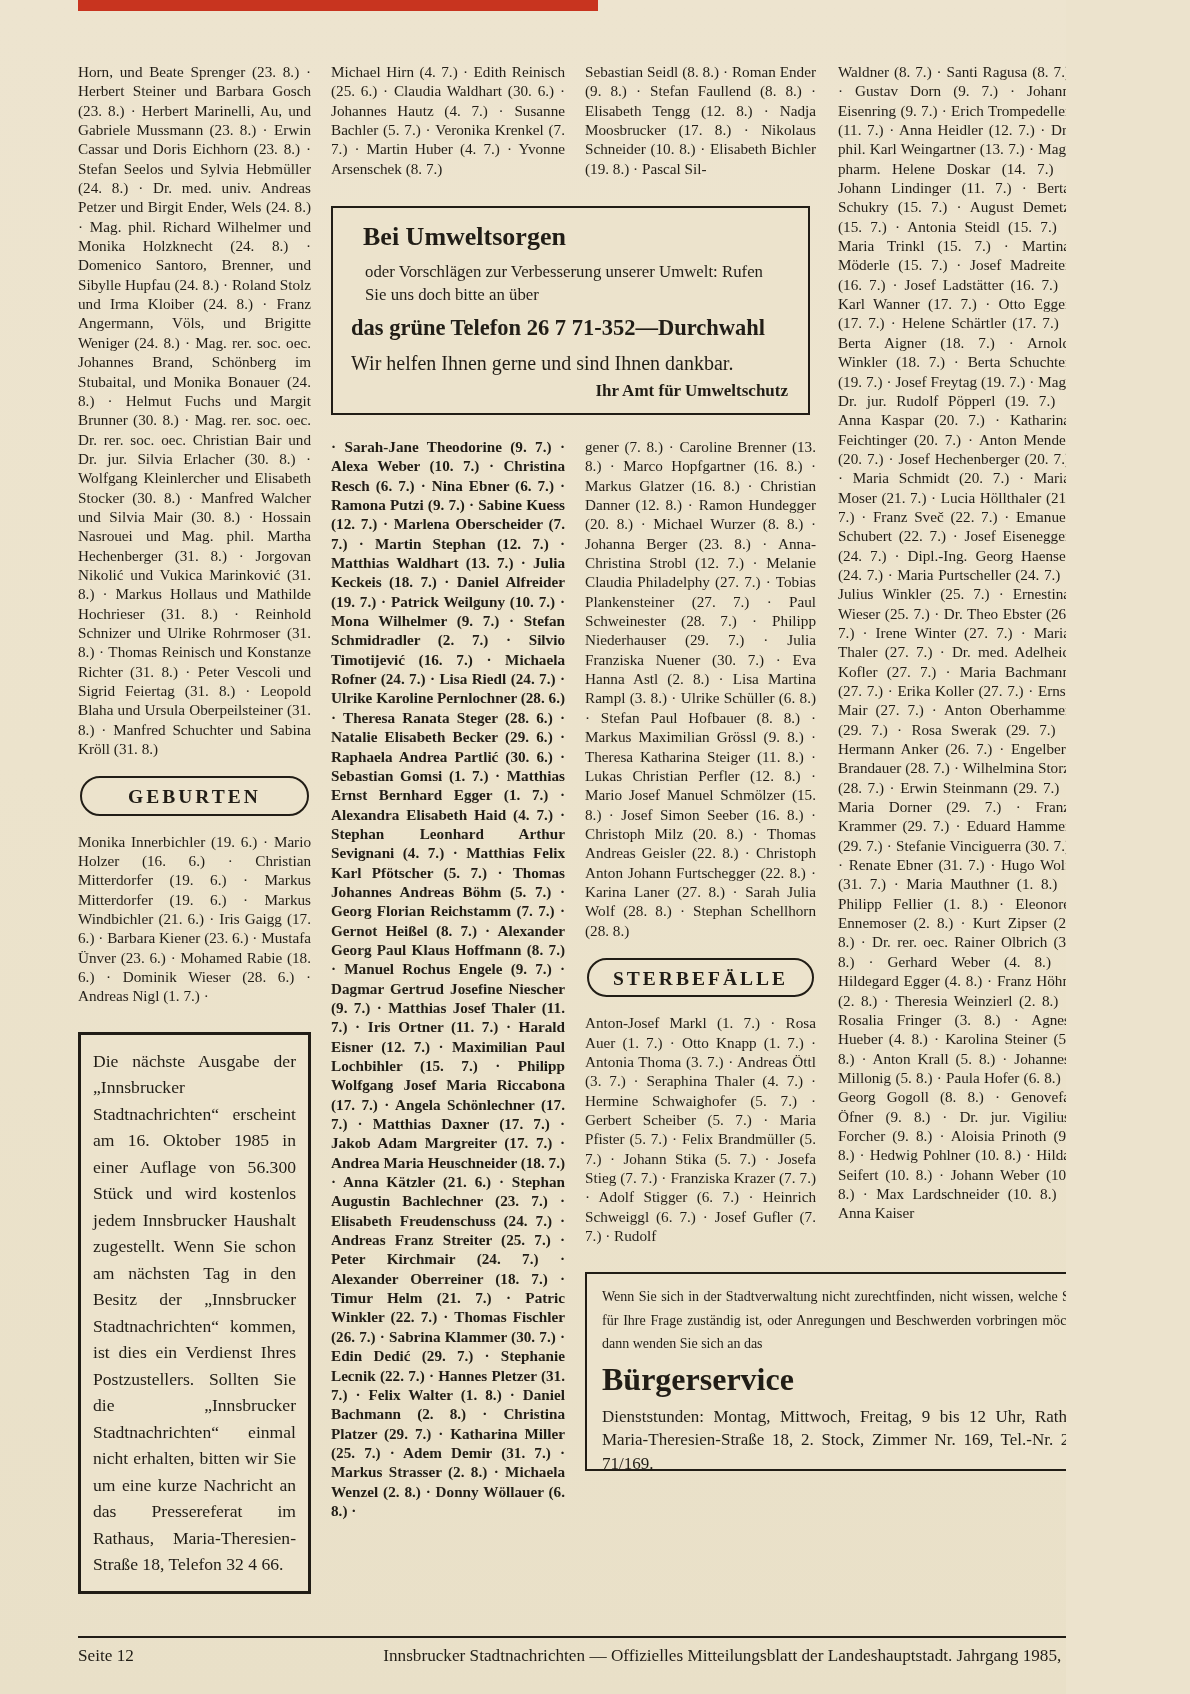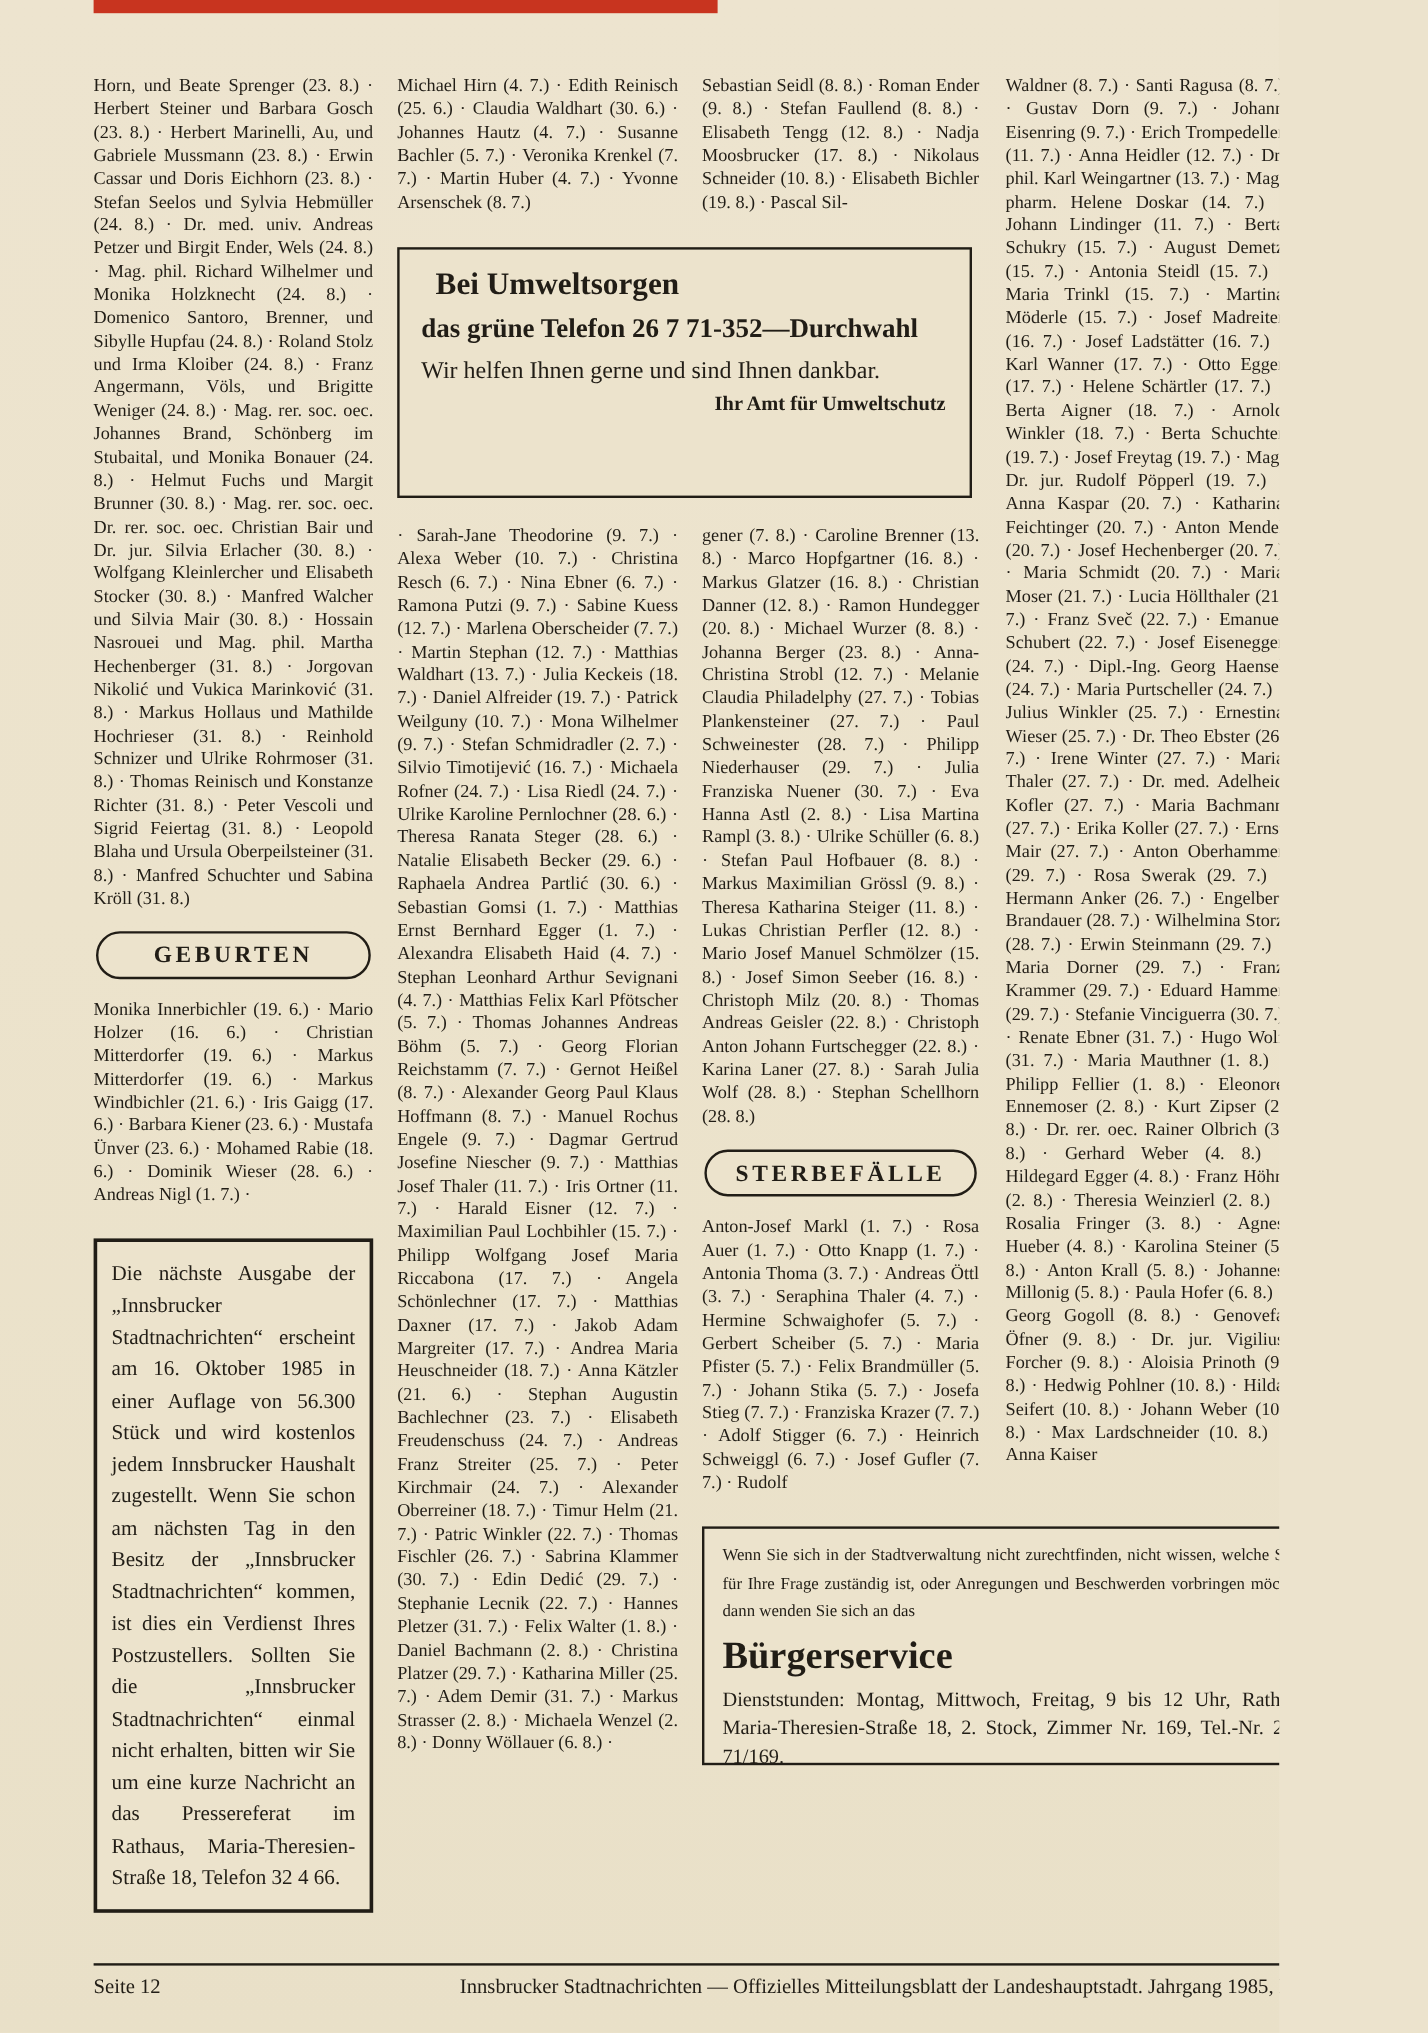--- a/index.html
+++ b/index.html
@@ -63,21 +63,21 @@
     padding:11px 15px 10px;
     background:#ece3cc;
     z-index:2;
   }
   .buerger-intro{font-size:14px;line-height:23.5px;text-align:justify;margin:0 0 5px;}
   .buerger-title{font-weight:700;font-size:32px;margin:3px 0 7px;}
   .buerger-details{font-size:17px;line-height:23.5px;text-align:justify;margin:0;}
   .footer-rule{position:absolute;left:78px;top:1636px;width:1034px;border-top:2.2px solid #211d16;z-index:3;background:#ece3cc;}
   .footer-row{position:absolute;left:78px;top:1646px;width:1034px;display:flex;font-size:17.2px;z-index:3;}
   .footer-issue{margin-left:auto;margin-right:12px;}
-  #col2-main{max-height:1088px;overflow:hidden;}
+  #col2-main{max-height:1088px;overflow:hidden;font-weight:bold;}
   #col4{max-height:1196px;overflow:hidden;}
 </style>
 </head>
 <body>
 
 <div class="page">
 
   <div class="red-bar"></div>
 
   <div class="textblock" id="col1" style="left:78px;top:62px;width:233px;">
@@ -86,20 +86,21 @@
     <p>Monika Innerbichler (19. 6.) · Mario Holzer (16. 6.) · Christian Mitterdorfer (19. 6.) · Markus Mitterdorfer (19. 6.) · Markus Windbichler (21. 6.) · Iris Gaigg (17. 6.) · Barbara Kiener (23. 6.) · Mustafa Ünver (23. 6.) · Mohamed Rabie (18. 6.) · Dominik Wieser (28. 6.) · Andreas Nigl (1. 7.) ·</p>
     <div class="notice-box">Die nächste Ausgabe der „Innsbrucker Stadtnachrichten“ erscheint am 16. Oktober 1985 in einer Auflage von 56.300 Stück und wird kostenlos jedem Innsbrucker Haushalt zugestellt. Wenn Sie schon am nächsten Tag in den Besitz der „Innsbrucker Stadtnachrichten“ kommen, ist dies ein Verdienst Ihres Postzustellers. Sollten Sie die „Innsbrucker Stadtnachrichten“ einmal nicht erhalten, bitten wir Sie um eine kurze Nachricht an das Pressereferat im Rathaus, Maria-Theresien-Straße 18, Telefon 32 4 66.</div>
   </div>
 
   <div class="textblock" id="col2-top" style="left:331px;top:62px;width:234px;">
     <p>Michael Hirn (4. 7.) · Edith Reinisch (25. 6.) · Claudia Waldhart (30. 6.) · Johannes Hautz (4. 7.) · Susanne Bachler (5. 7.) · Veronika Krenkel (7. 7.) · Martin Huber (4. 7.) · Yvonne Arsenschek (8. 7.)</p>
   </div>
 
   <div class="umwelt-box">
     <div class="umwelt-title">Bei Umweltsorgen</div>
+    <div class="umwelt-intro">oder Vorschlägen zur Verbesserung unserer Umwelt: Rufen Sie uns doch bitte an über</div>
     <div class="umwelt-phone">das grüne Telefon 26 7 71-352—Durchwahl</div>
     <div class="umwelt-closing">Wir helfen Ihnen gerne und sind Ihnen dankbar.</div>
     <div class="umwelt-signature">Ihr Amt für Umweltschutz</div>
   </div>
 
   <div class="textblock" id="col2-main" style="left:331px;top:437px;width:234px;">
     <p>· Sarah-Jane Theodorine (9. 7.) · Alexa Weber (10. 7.) · Christina Resch (6. 7.) · Nina Ebner (6. 7.) · Ramona Putzi (9. 7.) · Sabine Kuess (12. 7.) · Marlena Oberscheider (7. 7.) · Martin Stephan (12. 7.) · Matthias Waldhart (13. 7.) · Julia Keckeis (18. 7.) · Daniel Alfreider (19. 7.) · Patrick Weilguny (10. 7.) · Mona Wilhelmer (9. 7.) · Stefan Schmidradler (2. 7.) · Silvio Timotijević (16. 7.) · Michaela Rofner (24. 7.) · Lisa Riedl (24. 7.) · Ulrike Karoline Pernlochner (28. 6.) · Theresa Ranata Steger (28. 6.) · Natalie Elisabeth Becker (29. 6.) · Raphaela Andrea Partlić (30. 6.) · Sebastian Gomsi (1. 7.) · Matthias Ernst Bernhard Egger (1. 7.) · Alexandra Elisabeth Haid (4. 7.) · Stephan Leonhard Arthur Sevignani (4. 7.) · Matthias Felix Karl Pfötscher (5. 7.) · Thomas Johannes Andreas Böhm (5. 7.) · Georg Florian Reichstamm (7. 7.) · Gernot Heißel (8. 7.) · Alexander Georg Paul Klaus Hoffmann (8. 7.) · Manuel Rochus Engele (9. 7.) · Dagmar Gertrud Josefine Niescher (9. 7.) · Matthias Josef Thaler (11. 7.) · Iris Ortner (11. 7.) · Harald Eisner (12. 7.) · Maximilian Paul Lochbihler (15. 7.) · Philipp Wolfgang Josef Maria Riccabona (17. 7.) · Angela Schönlechner (17. 7.) · Matthias Daxner (17. 7.) · Jakob Adam Margreiter (17. 7.) · Andrea Maria Heuschneider (18. 7.) · Anna Kätzler (21. 6.) · Stephan Augustin Bachlechner (23. 7.) · Elisabeth Freudenschuss (24. 7.) · Andreas Franz Streiter (25. 7.) · Peter Kirchmair (24. 7.) · Alexander Oberreiner (18. 7.) · Timur Helm (21. 7.) · Patric Winkler (22. 7.) · Thomas Fischler (26. 7.) · Sabrina Klammer (30. 7.) · Edin Dedić (29. 7.) · Stephanie Lecnik (22. 7.) · Hannes Pletzer (31. 7.) · Felix Walter (1. 8.) · Daniel Bachmann (2. 8.) · Christina Platzer (29. 7.) · Katharina Miller (25. 7.) · Adem Demir (31. 7.) · Markus Strasser (2. 8.) · Michaela Wenzel (2. 8.) · Donny Wöllauer (6. 8.) ·</p>
   </div>
 
   <div class="textblock" id="col3-top" style="left:585px;top:62px;width:231px;">

